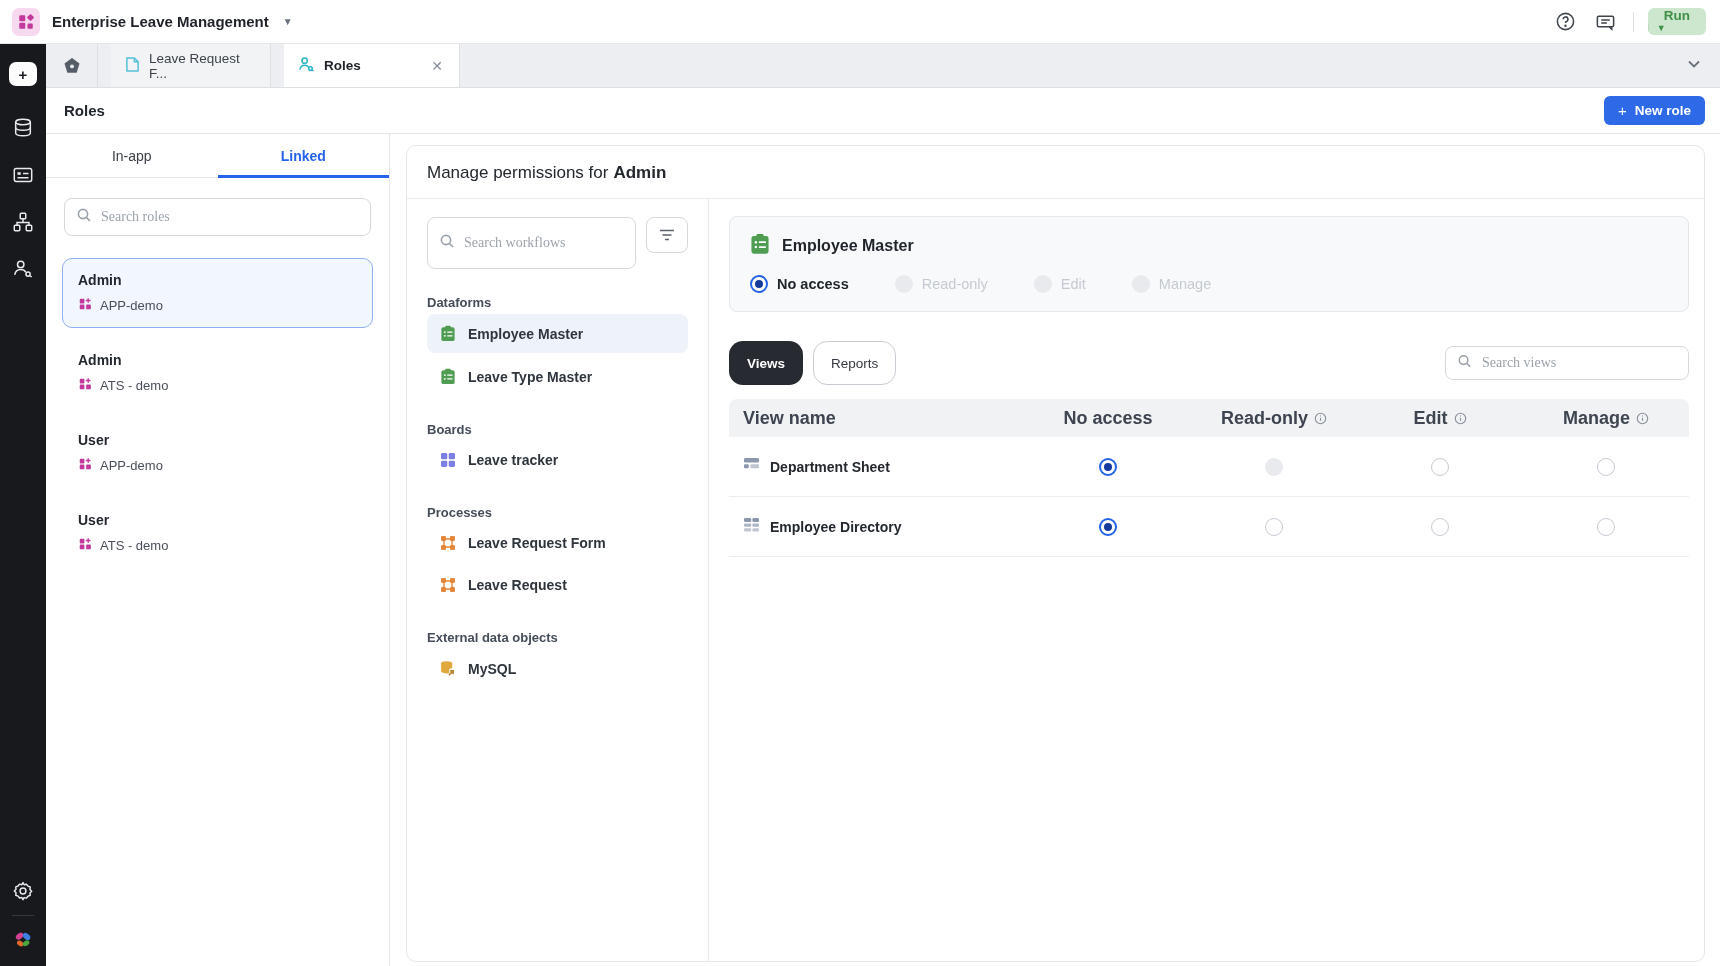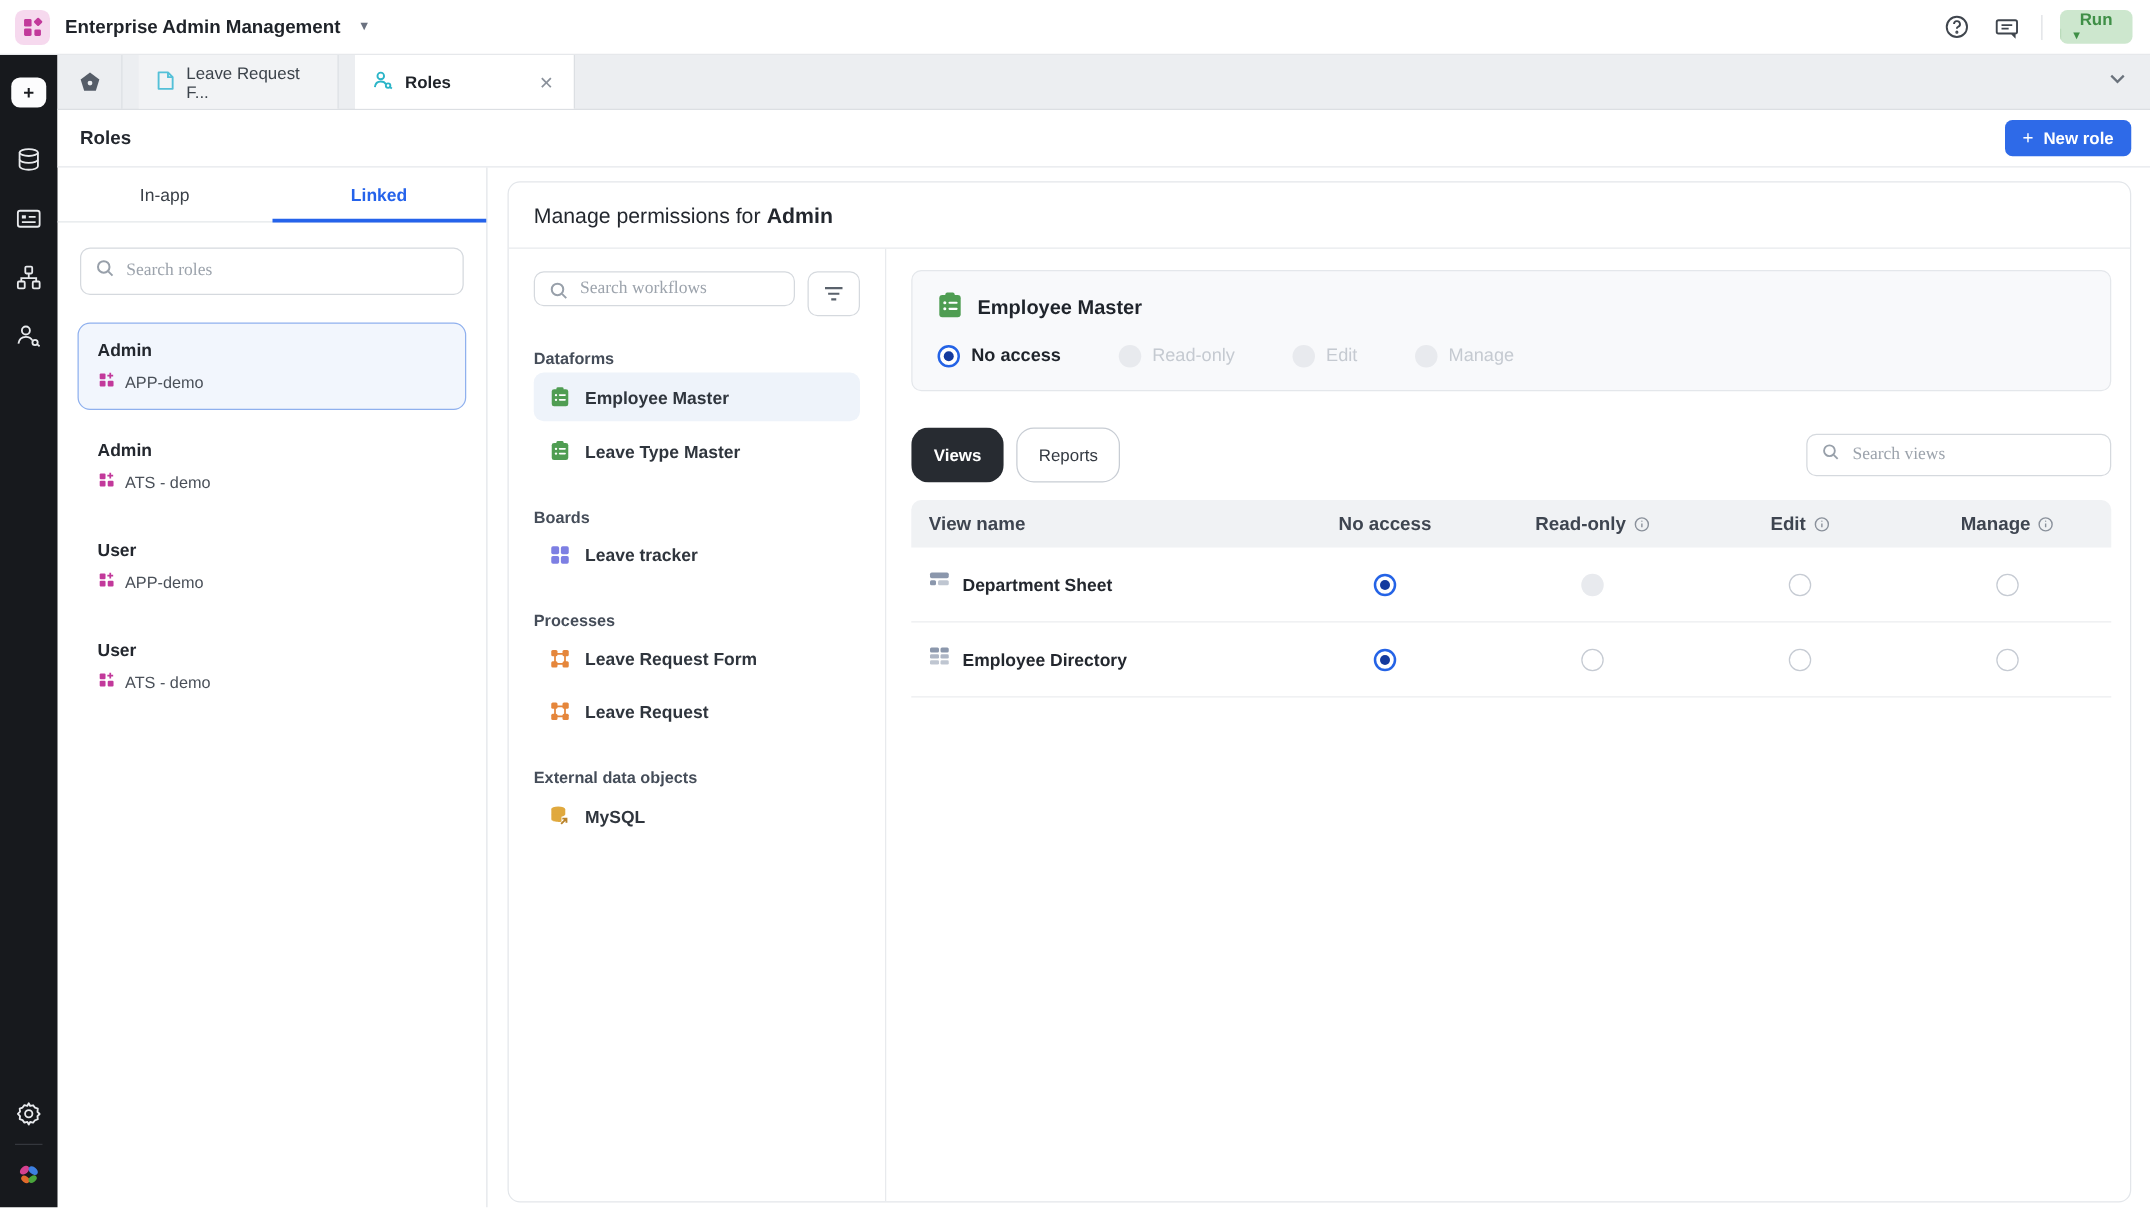--- a/index.html
+++ b/index.html
@@ -72,21 +72,21 @@
   .perm-card { flex:1; border:1px solid #E3E6EA; border-radius:10px; display:flex; flex-direction:column; min-height:0; background:#fff; }
   .perm-heading { padding:17px 20px 15px; border-bottom:1px solid #E8EAED; font-size:17px; color:#23272E; flex:0 0 auto; }
   .perm-heading .prefix { font-weight:400; margin-right:5px; }
   .perm-heading .who { font-weight:700; }
   .perm-body { flex:1; display:flex; min-height:0; }
 
   
   .wf-col { width:302px; flex:0 0 auto; border-right:1px solid #E8EAED; padding:18px 20px; overflow:auto; }
   .wf-search-row { display:flex; gap:10px; }
   .wf-search { position:relative; flex:1; }
-  .wf-search .search-box { height:28px; }
+  .wf-search .search-box { height:52px; }
   .filter-btn { width:42px; height:36px; border:1px solid #D5D9DE; border-radius:8px; background:#fff; display:flex; align-items:center; justify-content:center; cursor:pointer; flex:0 0 auto; }
   .wf-section-label { margin-top:26px; font-size:13px; font-weight:700; color:#454D59; }
   .wf-item { display:flex; align-items:center; gap:12px; padding:11px 12px; border-radius:8px; margin-top:4px; font-size:14px; font-weight:700; color:#2F353D; cursor:pointer; }
   .wf-item.selected { background:#EEF3FA; }
   .wf-item .wf-ic { width:17px; display:flex; justify-content:center; flex:0 0 auto; }
 
   
   .detail-col { flex:1; min-width:0; padding:17px 15px 0 20px; display:flex; flex-direction:column; overflow:auto; }
   .detail-card { background:#F8F9FB; border:1px solid #E4E7EB; border-radius:8px; padding:16px 20px 18px; flex:0 0 auto; }
   .detail-title-row { display:flex; align-items:center; gap:12px; }
@@ -104,21 +104,21 @@
   .radio.off { border:1.5px solid #C6CBD3; background:#fff; }
 
   .views-toolbar { display:flex; align-items:center; margin-top:29px; flex:0 0 auto; }
   .pill { height:44px; border-radius:14px; padding:0 17px; font-size:13.5px; display:flex; align-items:center; cursor:pointer; border:1px solid transparent; }
   .pill.active { background:#272B31; color:#fff; font-weight:700; }
   .pill.ghost { background:#fff; color:#343A42; border-color:#C8CDD4; margin-left:10px; font-weight:500; }
   .views-search { position:relative; margin-left:auto; width:244px; }
   .views-search .search-box { height:34px; border-radius:8px; }
 
   .views-table { margin-top:14px; flex:0 0 auto; }
-  .vt-header { display:flex; align-items:center; background:#F0F2F4; border-radius:8px 8px 0 0; height:38px; font-size:15px; font-weight:700; color:#3E4550; }
+  .vt-header { display:flex; align-items:center; background:#F0F2F4; border-radius:8px 8px 0 0; height:38px; font-size:18px; font-weight:700; color:#3E4550; }
   .vt-row { display:flex; align-items:center; height:60px; border-bottom:1px solid #EBEDF0; }
   .vt-name-col { flex:1; min-width:0; padding-left:14px; display:flex; align-items:center; gap:10px; }
   .vt-col { width:166px; flex:0 0 auto; display:flex; align-items:center; justify-content:center; gap:6px; }
   .vt-row .name { font-size:14px; font-weight:700; color:#23272E; }
   .info-ic { display:flex; align-items:center; }
 </style>
 </head>
 <body>
 
 <div class="screen">
@@ -127,21 +127,21 @@
     <span class="app-logo">
       <svg width="18" height="18" viewBox="0 0 24 24">
           <g fill="#C2399B">
             <rect x="3" y="3" width="8" height="8" rx="1.5"></rect>
             <rect x="14.5" y="2.5" width="7" height="7" rx="1.2" transform="rotate(45 18 6)"></rect>
             <rect x="3" y="13" width="8" height="8" rx="1.5"></rect>
             <rect x="14" y="14" width="7" height="7" rx="1.5"></rect>
           </g>
         </svg>
     </span>
-    <span class="app-title">Enterprise Admin Management</span>
+    <span class="app-title">Enterprise Leave Management</span>
     <span class="title-caret">▼</span>
     <div class="topbar-right">
       <button class="icon-btn">
         <svg width="21" height="21" viewBox="0 0 22 22" fill="none" stroke="#3F454D" stroke-width="1.6">
             <circle cx="11" cy="11" r="8.5"></circle>
             <path d="M8.6 8.6a2.5 2.5 0 1 1 3.4 2.4c-.8.3-1 .9-1 1.6"></path>
             <circle cx="11" cy="15.4" r="0.5" fill="#3F454D"></circle>
           </svg>
       </button>
       <button class="icon-btn">

